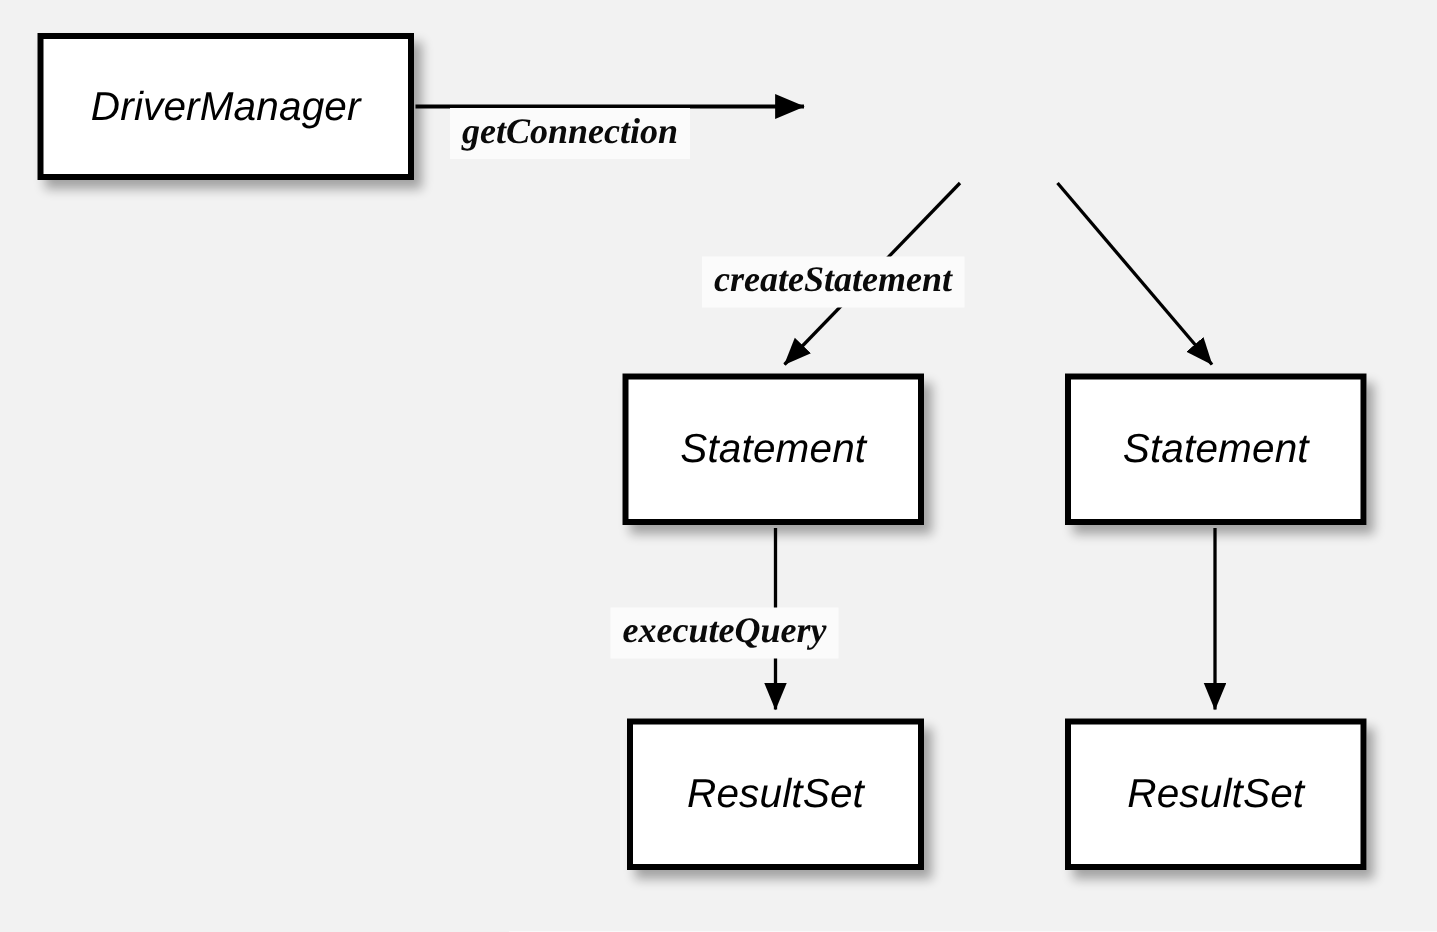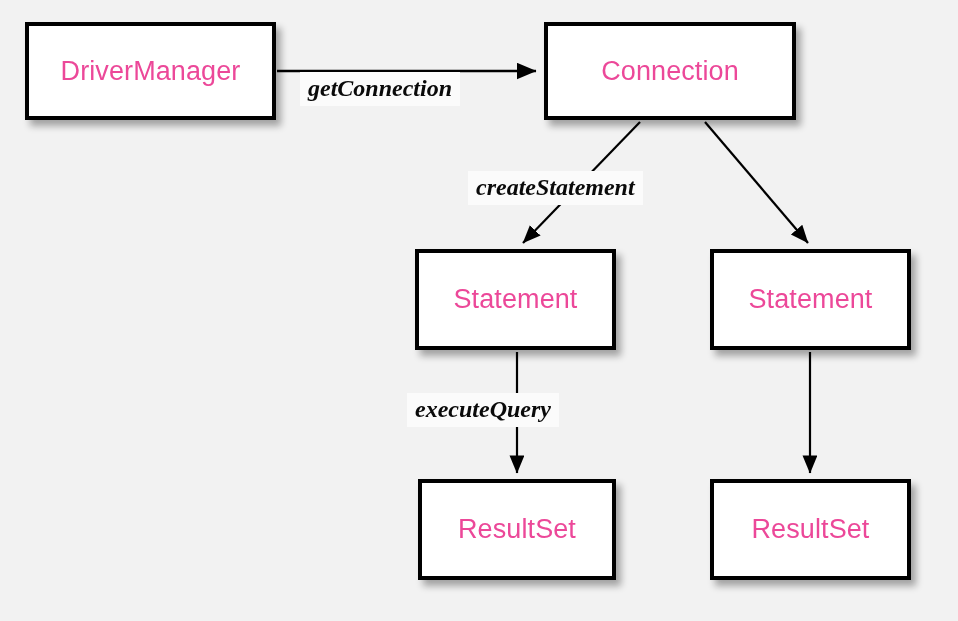--- a/index.html
+++ b/index.html
@@ -36,23 +36,24 @@
     border: 4px solid #000000;
     display: flex;
     align-items: center;
     justify-content: center;
     box-shadow: 5px 6px 7px rgba(0,0,0,0.33);
   }
   .node-label {
     font-family: "Liberation Sans", sans-serif;
     font-size: 27px;
     font-weight: 400;
-    color: #ec4899;
+    color: #000000;
     letter-spacing: 0.1px;
     white-space: nowrap;
+    font-style: italic;
   }
   .edge-label {
     position: absolute;
     background: #fbfbfb;
     color: #0a0a0a;
     font-family: Liberation Serif, serif;
     font-style: italic;
     font-weight: bold;
     font-size: 24px;
     white-space: nowrap;
@@ -95,23 +96,20 @@
 
     <g>
       <line x1="810" y1="352" x2="810" y2="473" stroke="#000000" stroke-width="2.2" marker-end="url(#arrow-thin)"></line>
     </g>
   </svg>
 
   <div class="node" style="left:25px; top:22px; width:251px; height:98px;">
     <span class="node-label">DriverManager</span>
   </div>
 
-  <div class="node" style="left:544px; top:22px; width:252px; height:98px;">
-    <span class="node-label">Connection</span>
-  </div>
 
   <div class="node" style="left:415px; top:249px; width:201px; height:101px;">
     <span class="node-label">Statement</span>
   </div>
 
   <div class="node" style="left:710px; top:249px; width:201px; height:101px;">
     <span class="node-label">Statement</span>
   </div>
 
   <div class="node" style="left:418px; top:479px; width:198px; height:101px;">
@@ -119,14 +117,14 @@
   </div>
 
   <div class="node" style="left:710px; top:479px; width:201px; height:101px;">
     <span class="node-label">ResultSet</span>
   </div>
 
   <div class="edge-label" style="left:300px; top:53px;">getConnection</div>
 
   <div class="edge-label" style="left:468px; top:152px;">createStatement</div>
 
-  <div class="edge-label" style="left:407px; top:374px;">executeQuery</div>
+  <div class="edge-label" style="left:407px; top:386px;">executeQuery</div>
 </div>
 
 </body></html>

